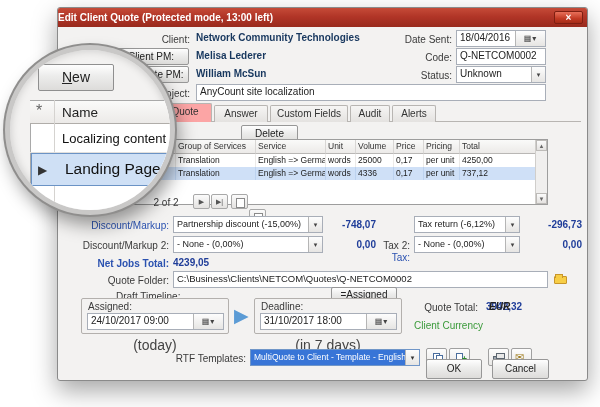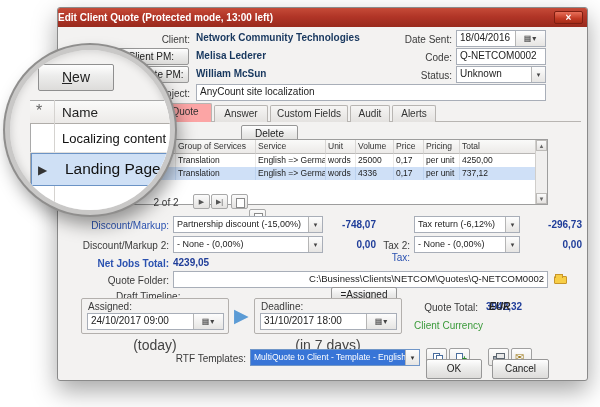--- a/index.html
+++ b/index.html
@@ -207,21 +207,21 @@
     <div class="inp combo" style="left:356px;top:228px;width:106px;font-size:9px;">
       <span>- None - (0,00%)</span>
       <span class="carrow">▾</span>
     </div>
     <div class="money" style="left:462px;top:231px;width:62px;text-align:right;">0,00</div>
 
     <div class="lbl r blue" style="left:6px;top:249px;width:105px;font-weight:bold;">Net Jobs Total:</div>
     <div class="money" style="left:115px;top:249px;">4239,05</div>
 
     <div class="lbl r" style="left:6px;top:266px;width:105px;">Quote Folder:</div>
-    <div class="inp" style="left:115px;top:263px;width:375px;font-size:9.5px;text-align:right;">C:\Business\Clients\NETCOM\Quotes\Q-NETCOM0002</div>
+    <div class="inp" style="left:115px;top:263px;width:375px;font-size:9.5px;">C:\Business\Clients\NETCOM\Quotes\Q-NETCOM0002</div>
     <div class="icbtn" style="left:494px;top:263px;width:19px;height:17px;border:none;background:none;">
       <span class="icfolder"></span>
     </div>
 
     <div class="lbl" style="left:58px;top:282px;">Draft Timeline:</div>
     <div class="btn" style="left:273px;top:279px;width:66px;height:16px;line-height:14px;">=Assigned</div>
 
     <div class="groupbox" style="left:23px;top:290px;width:148px;height:36px;">
       <div class="lbl" style="left:6px;top:1px;">Assigned:</div>
       <div class="inp combo" style="left:5px;top:14px;width:137px;height:17px;">

